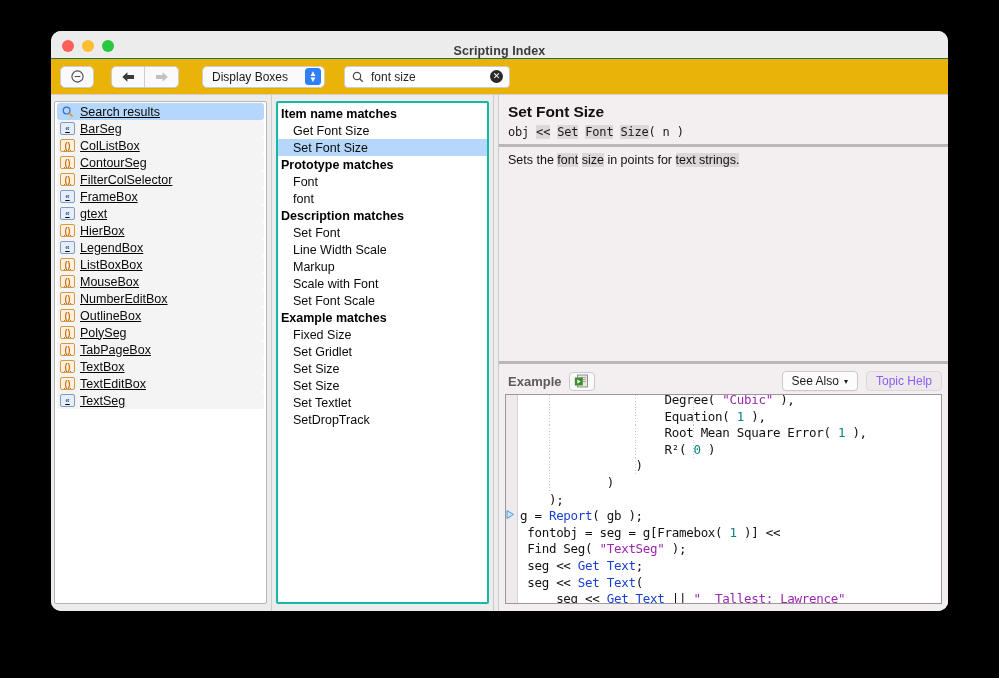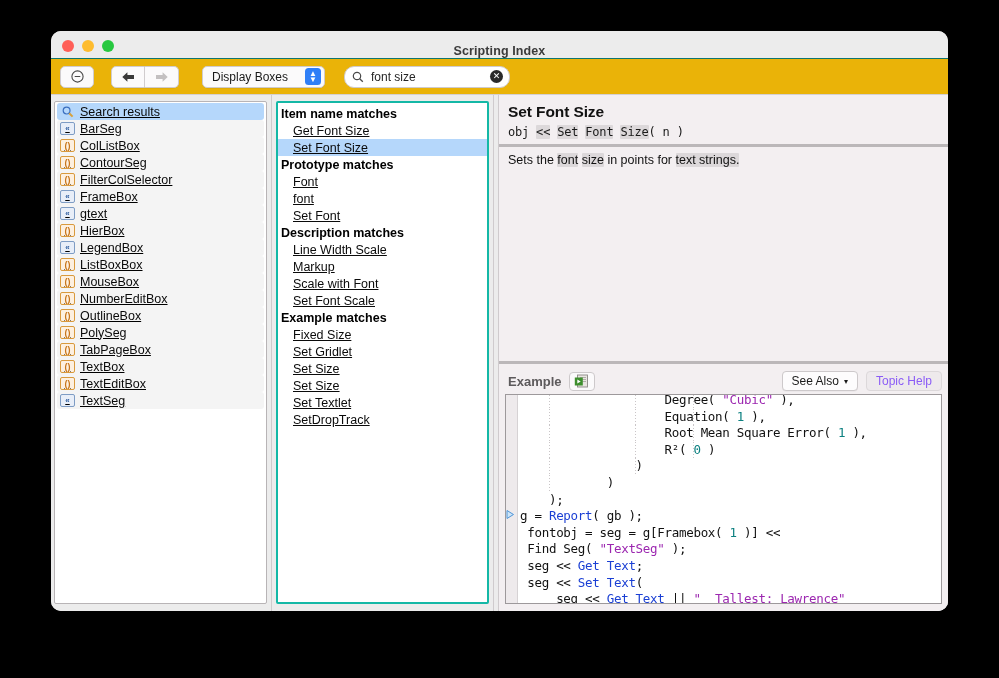--- a/index.html
+++ b/index.html
@@ -85,21 +85,21 @@
     align-items: center; justify-content: center;
     color: #fff; line-height: 6px;
   }
   .popup-arrows span { font-size: 8px; display:block; }
 
   .searchfield {
     margin-left: 19px;
     height: 22px; width: 166px;
     background: #ffffff;
     border: 1px solid #cfcbcd;
-    border-radius: 10px;
+    border-radius: 4px;
     display: flex; align-items: center;
     padding: 0 6px 0 7px;
   }
   .search-text { font-size: 12px; color: #262626; flex: 1; margin-left: 7px; }
   .clear-btn {
     width: 13px; height: 13px; border-radius: 50%;
     background: #2a2a2a; color: #fff;
     font-size: 9px; line-height: 13px; text-align: center;
     font-family: "Liberation Sans", sans-serif;
   }
@@ -148,21 +148,21 @@
     flex: 0 0 213px;
     margin: 6px 0 7px 0;
     background: #ffffff;
     border: 2px solid #14b8a6;
     border-radius: 2px;
     overflow: hidden;
     padding: 2px 0 0 0;
   }
   .mrow { height: 17px; display: flex; align-items: center; padding-left: 5px; }
   .mrow.group { font-weight: bold; font-size: 12.5px; color: #000; padding-left: 3px; }
-  .mrow.item { font-size: 12.5px; color: #0a0a0a; padding-left: 15px; text-decoration: underline; }
+  .mrow.item { font-size: 12.5px; color: #0a0a0a; padding-left: 15px; }
   .mrow.item.selected { background: #b5d7fb; }
 
   
   #right-panel {
     flex: 1; min-width: 0;
     margin: 0; display: flex; flex-direction: column;
     background: #f3eff1;
     border-left: 1px solid #cfcbcd;
   }
   #detail-head { padding: 8px 0 0 9px; background: #f3eff1; }
@@ -386,25 +386,25 @@
         </div>
         <div class="mrow group">
           <span>Prototype matches</span>
         </div>
         <div class="mrow item">
           <span>Font</span>
         </div>
         <div class="mrow item">
           <span>font</span>
         </div>
-        <div class="mrow item">
-          <span>Set Font</span>
-        </div>
         <div class="mrow group">
           <span>Description matches</span>
+        </div>
+        <div class="mrow item">
+          <span>Set Font</span>
         </div>
         <div class="mrow item">
           <span>Line Width Scale</span>
         </div>
         <div class="mrow item">
           <span>Markup</span>
         </div>
         <div class="mrow item">
           <span>Scale with Font</span>
         </div>

